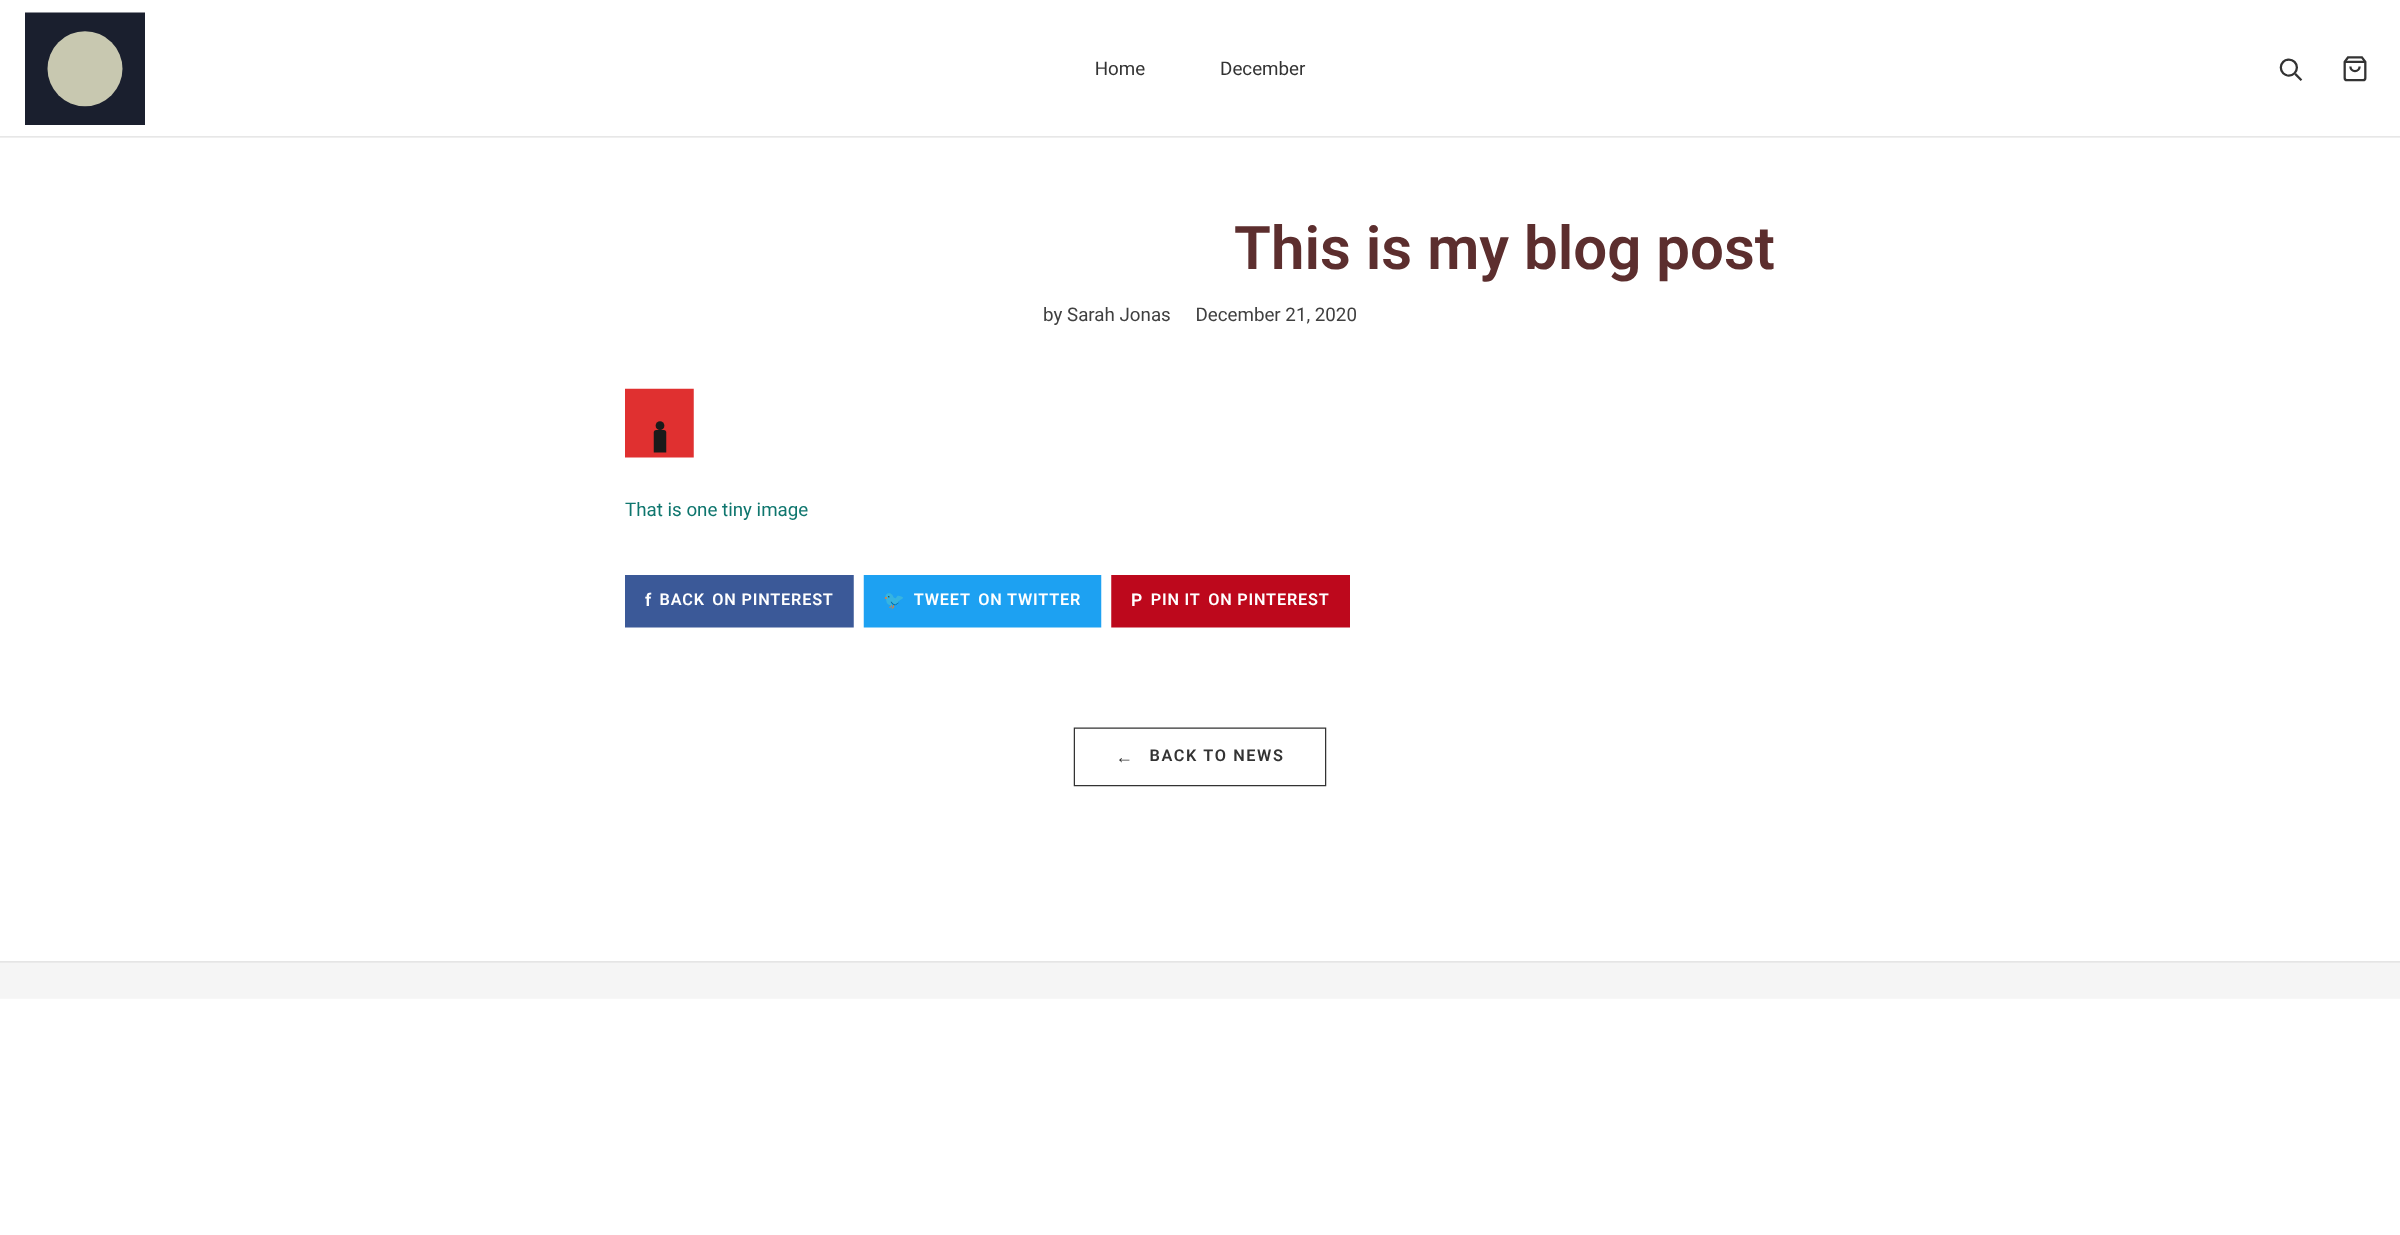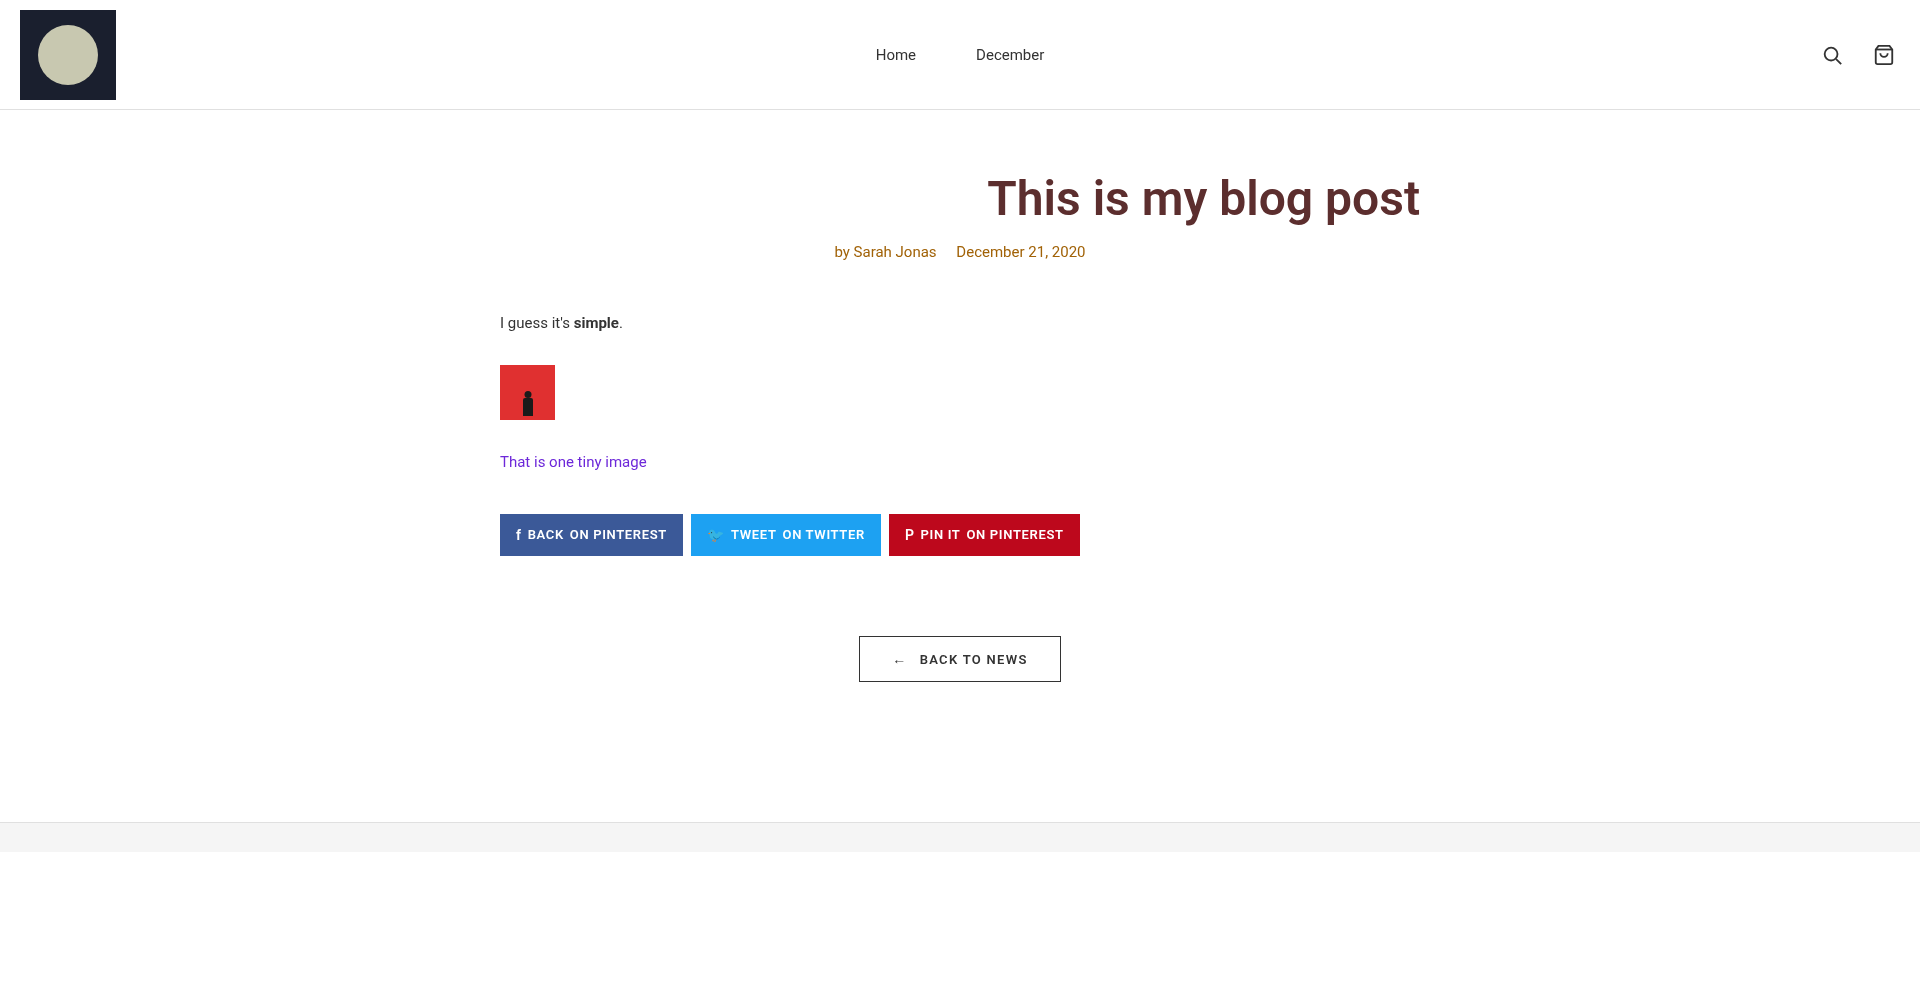--- a/index.html
+++ b/index.html
@@ -88,21 +88,21 @@
       text-align: right;
       font-size: 48px;
       font-weight: 600;
       color: #5c2e2e;
       margin-bottom: 16px;
     }
 
     .post-meta {
       text-align: center;
       font-size: 15px;
-      color: #a16207;
+      color: #404040;
       margin-bottom: 50px;
     }
 
     .post-meta .author {
       margin-right: 16px;
     }
 
     .post-body {
       margin-left: 0;
       font-size: 15px;
@@ -154,21 +154,21 @@
       transform: translateX(-50%);
       width: 7px;
       height: 7px;
       background: #1a1a1a;
       border-radius: 50%;
     }
 
     .post-caption {
       margin-bottom: 40px;
       font-size: 15px;
-      color: #6d28d9;
+      color: #0f766e;
     }
 
     
     .share-buttons {
       display: flex;
       gap: 8px;
       margin-bottom: 80px;
     }
 
     .share-btn {
@@ -280,23 +280,20 @@
   <h1 class="post-title">This is my blog post</h1>
 
   <div class="post-meta">
     <span class="author">by Sarah Jonas</span>
     <span>December 21, 2020</span>
   </div>
 
   <div class="post-body">
 
 
-    <p class="post-paragraph">
-      <span>I guess it's </span><strong>simple</strong><span>.</span>
-    </p>
 
     <div class="post-image-container">
       <div class="post-image"></div>
     </div>
 
     <p class="post-caption">That is one tiny image</p>
 
     <div class="share-buttons">
       <a class="share-btn share-btn-facebook" href="#">
         <span class="share-icon">f</span>

